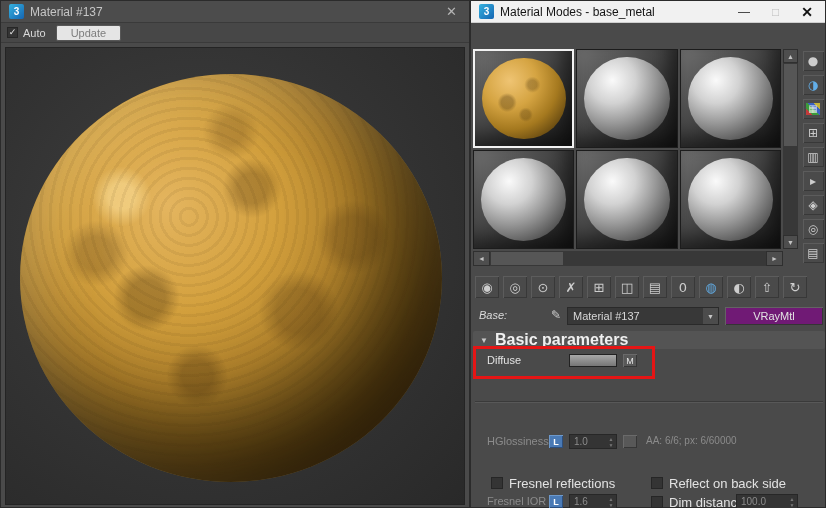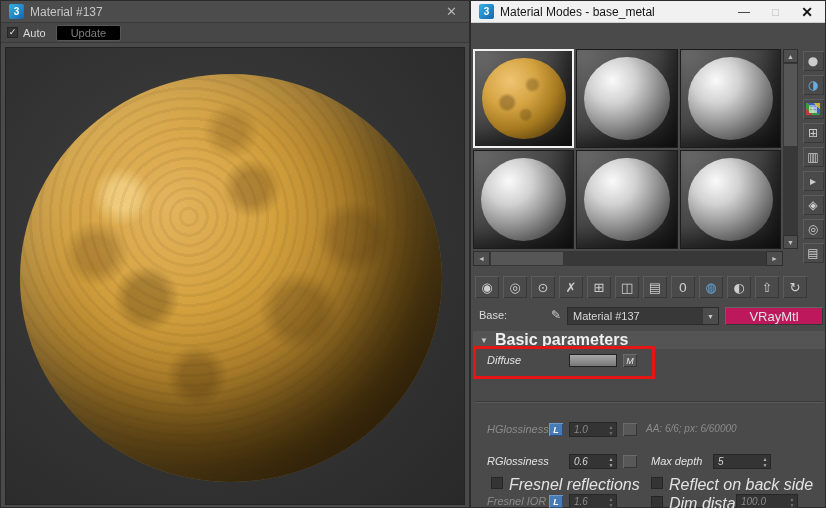--- a/index.html
+++ b/index.html
@@ -18,21 +18,21 @@
     background:linear-gradient(135deg,#35b2e0,#1565b2); color:#fff; font-size:10px;
     font-weight:bold; display:flex; align-items:center; justify-content:center; }
   .titlebar.dark .wtitle { color:#c6c6c6; font-size:12px; }
   .wclose { margin-left:auto; color:#b5b5b5; font-size:13px; padding:0 4px; cursor:default; }
   .preview-toolbar { height:20px; background:#474747; border-bottom:1px solid #3a3a3a;
     display:flex; align-items:center; gap:10px; padding:0 6px; }
   .cbox { width:11px; height:11px; background:#343434; border:1px solid #262626;
     display:inline-flex; align-items:center; justify-content:center; font-size:9px;
     color:#e8e8e8; line-height:1; }
   .auto-wrap { display:flex; align-items:center; gap:5px; color:#d8d8d8; }
-  .update-btn { background:#000000; border:1px solid #575757; color:#7d7d7d;
+  .update-btn { background:#e5e5e5; border:1px solid #575757; color:#7d7d7d;
     font-size:11px; padding:1px 14px; border-radius:2px; font-family:inherit; }
   .viewport { position:absolute; left:4px; top:46px; width:460px; height:458px;
     border:1px solid #242424;
     background:radial-gradient(circle at 42% 42%, #414141 0%, #333 55%, #292929 100%); }
   .big-sphere { position:absolute; left:14px; top:26px; width:422px; height:408px;
     border-radius:50%;
     background:
       radial-gradient(circle at 24% 30%, rgba(255,228,160,0.55) 0 3%, rgba(255,255,255,0) 7%),
       radial-gradient(circle at 30% 55%, rgba(70,46,12,0.32) 0 5%, rgba(0,0,0,0) 9%),
       radial-gradient(circle at 55% 28%, rgba(80,52,14,0.30) 0 4%, rgba(0,0,0,0) 8%),
@@ -98,39 +98,39 @@
   .glyph.blue { color:#62aee8; }
   .glyph.checker { background:linear-gradient(45deg,#c23b3b 0 25%, #3c9a3c 25% 50%, #3b62c2 50% 75%, #c2b23b 75% 100%);
     color:rgba(255,255,255,0.85); padding:1px 2px; font-size:10px; }
   
   .main-toolbar { position:absolute; left:4px; top:274px; width:348px; height:24px;
     display:flex; gap:4px; align-items:center; }
   .main-toolbar .tbtn { width:24px; height:22px; }
   .main-toolbar .glyph { font-size:13px; }
   
   .base-row { position:absolute; left:0; top:305px; width:356px; height:20px; }
-  .base-label { position:absolute; left:8px; top:3px; color:#dcdcdc; font-size:11px; }
+  .base-label { position:absolute; left:8px; top:3px; color:#dcdcdc; font-size:11px;font-style:italic; }
   .eyedropper { position:absolute; left:80px; top:2px; color:#cfcfcf; font-size:12px; }
   .dropdown { position:absolute; left:96px; top:1px; width:152px; height:18px;
     background:#383838; border:1px solid #2a2a2a; display:flex; align-items:center;
     padding-left:5px; color:#d8d8d8; font-size:11px; }
   .dd-arrow { margin-left:auto; width:15px; height:16px; background:#4c4c4c;
     display:flex; align-items:center; justify-content:center; font-size:7px; color:#c8c8c8; }
   .vraymtl-btn { position:absolute; left:254px; top:1px; width:98px; height:18px;
-    background:#be185d; border:none; box-shadow:inset 1px 1px 0 #636363, inset -1px -1px 0 #353535;
-    color:#e2e2e2; font-size:13px; font-family:inherit; }
+    background:#701a75; border:none; box-shadow:inset 1px 1px 0 #636363, inset -1px -1px 0 #353535;
+    color:#e2e2e2; font-size:11px; font-family:inherit; }
   
   .rollout { position:absolute; left:2px; top:330px; width:352px; height:18px;
     background:#545454; border-radius:2px; display:flex; align-items:center; gap:7px;
     padding:0 7px; }
   .r-arrow { font-size:8px; color:#c8c8c8; }
   .r-title { font-weight:bold; font-size:16px; color:#f0f0f0; }
   
   .params { position:absolute; left:0; top:348px; width:356px; height:162px; }
-  .prow { position:absolute; left:0; width:356px; height:18px;font-style:italic; }
+  .prow { position:absolute; left:0; width:356px; height:18px; }
   .plabel { position:absolute; left:16px; top:2px; font-size:11px; color:#e2e2e2; }
   .rlabel { position:absolute; left:180px; top:2px; font-size:11px; color:#e2e2e2; }
   .dis { color:#8b8b8b !important; }
   .swatch { position:absolute; left:98px; top:2px; width:48px; height:13px;
     border:1px solid #222; }
   .swatch.diffuse { background:linear-gradient(180deg,#a8a8a8,#777); }
   .swatch.black { background:#060606; }
   .sq-btn { position:absolute; top:2px; width:14px; height:13px; background:#585858;
     box-shadow:inset 1px 1px 0 #6a6a6a, inset -1px -1px 0 #363636;
     color:#e6e6e6; font-size:9px; display:flex; align-items:center; justify-content:center; }
@@ -143,21 +143,21 @@
   .spinner.dim { left:265px; width:62px; }
   .spin-val { flex:1; padding-left:4px; font-size:10px; color:#d6d6d6; }
   .spinner.disabled .spin-val { color:#8b8b8b; }
   .spin-arrows { width:10px; display:flex; flex-direction:column; align-items:center; }
   .sa { font-size:5px; line-height:6px; color:#b0b0b0; }
   .spinner.disabled .sa { color:#777; }
   .sep { position:absolute; top:52px; left:4px; width:348px; height:2px;
     border-top:1px solid #3a3a3a; border-bottom:1px solid #585858; }
   .aa-text { position:absolute; left:175px; top:2px; font-size:10px; color:#8b8b8b; }
   .pcb { position:absolute; top:3px; width:12px; height:12px; background:#343434; border:1px solid #262626; }
-  .cb-label { position:absolute; top:2px; font-size:16px; color:#e2e2e2; }
+  .cb-label { position:absolute; top:2px; font-size:13px; color:#e2e2e2; }
   
   .annotation { position:absolute; left:2px; top:345px; width:182px; height:33px;
     border:3px solid #e51515; z-index:9; pointer-events:none; }
 </style>
 </head>
 <body>
 
 <div class="stage">
 
   <section class="preview-window">
@@ -311,53 +311,34 @@
       <div class="prow" style="top:3px">
         <span class="plabel">Diffuse</span>
         <span class="swatch diffuse"></span>
         <span class="sq-btn mapbtn">M</span>
       </div>
 
 
       <div class="sep"></div>
 
 
-      <div class="prow" style="top:72px">
+      <div class="prow" style="top:84px">
         <span class="plabel dis">HGlossiness</span>
         <span class="sq-btn lockbtn">L</span>
         <span class="spinner disabled">
           <span class="spin-val">1.0</span>
           <span class="spin-arrows">
               <span class="sa">▲</span>
               <span class="sa">▼</span>
             </span>
         </span>
         <span class="sq-btn mapbtn"></span>
         <span class="aa-text">AA: 6/6; px: 6/60000</span>
       </div>
 
-      <div class="prow" style="top:104px">
-        <span class="plabel">RGlossiness</span>
-        <span class="spinner">
-          <span class="spin-val">0.6</span>
-          <span class="spin-arrows">
-              <span class="sa">▲</span>
-              <span class="sa">▼</span>
-            </span>
-        </span>
-        <span class="sq-btn mapbtn"></span>
-        <span class="rlabel">Max depth</span>
-        <span class="spinner right">
-          <span class="spin-val">5</span>
-          <span class="spin-arrows">
-              <span class="sa">▲</span>
-              <span class="sa">▼</span>
-            </span>
-        </span>
-      </div>
 
       <div class="prow" style="top:125px">
         <span class="pcb" style="left:20px"></span>
         <span class="cb-label" style="left:38px">Fresnel reflections</span>
         <span class="pcb" style="left:180px"></span>
         <span class="cb-label" style="left:198px">Reflect on back side</span>
       </div>
 
       <div class="prow" style="top:144px">
         <span class="plabel dis">Fresnel IOR</span>

